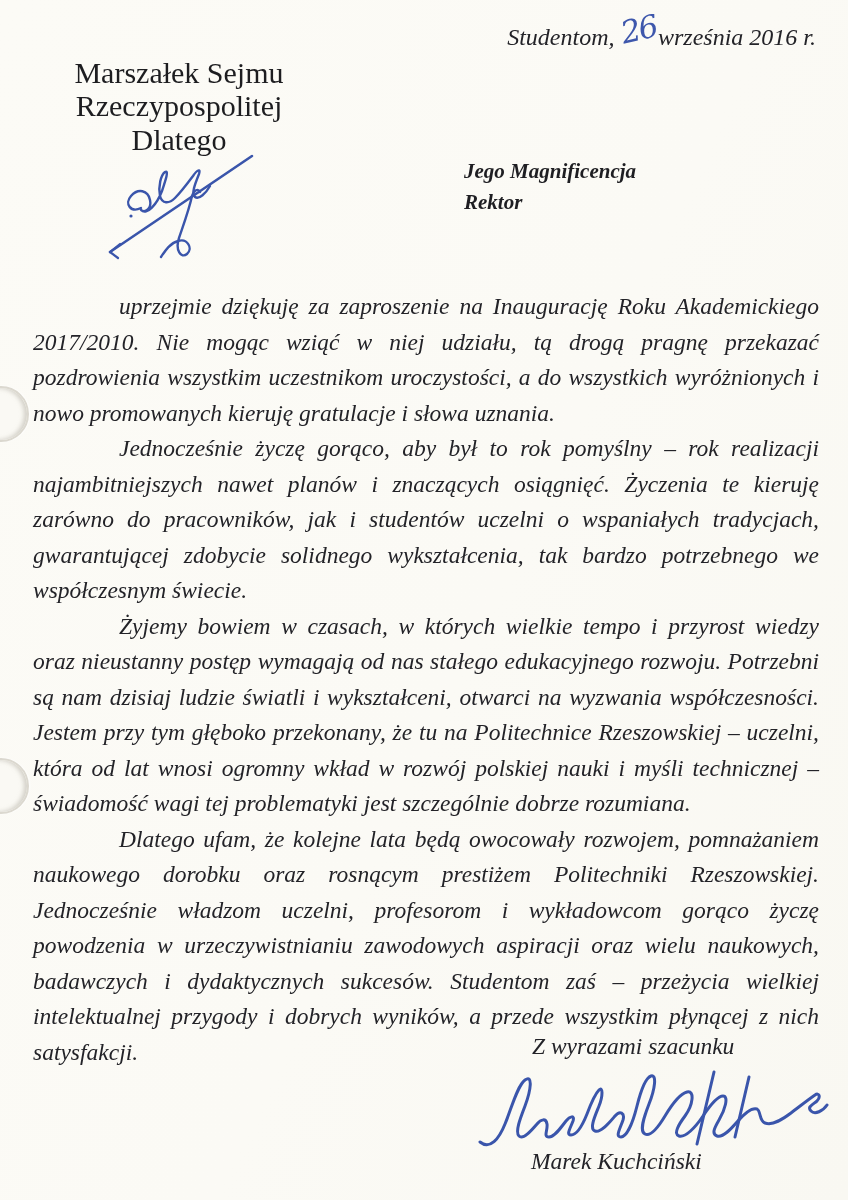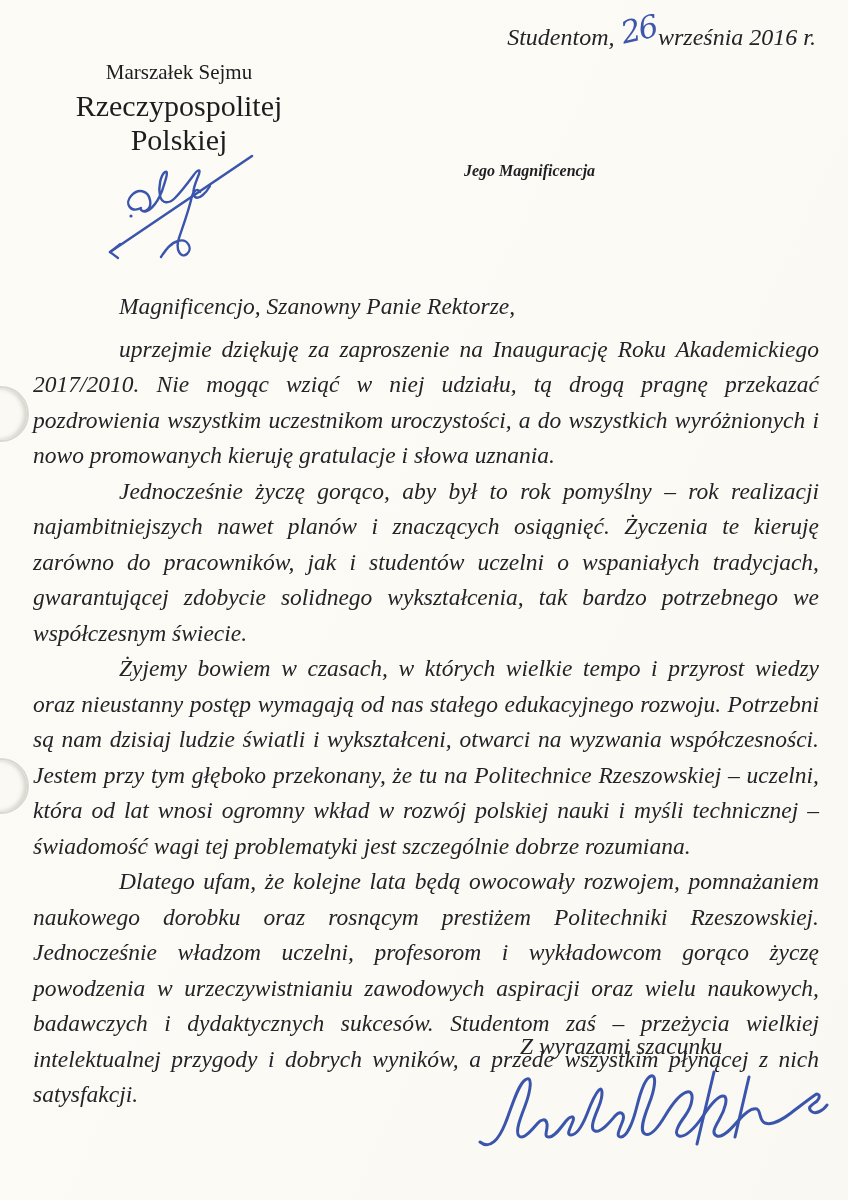--- a/index.html
+++ b/index.html
@@ -29,21 +29,21 @@
     transform:rotate(-13deg) translateY(-5px);
     margin:0 1px 0 7px;
     letter-spacing:-2px;
   }
 
   
   .letterhead{
     position:absolute;top:56px;left:26px;width:306px;
     text-align:center;color:#1d1d20;
   }
-  .letterhead .l1{font-size:21px;line-height:33px;}
+  .letterhead .l1{font-size:30px;line-height:33px;}
   .letterhead .l2{font-size:30px;line-height:34px;}
 
   
   .punch{
     position:absolute;left:-27px;width:52px;height:52px;
     border-radius:50%;
     border:2px solid #dbd8cf;
     box-shadow:inset -3px 0 4px rgba(180,176,165,.55), 1px 0 2px rgba(255,255,255,.9);
     background:#faf9f4;
   }
@@ -51,71 +51,71 @@
   .punch.p2{top:758px;}
 
   
   .ink{position:absolute;pointer-events:none;}
   .ink path, .ink line{fill:none;stroke:#3a55ab;stroke-linecap:round;stroke-linejoin:round;}
 
   
   .addressee{
     position:absolute;left:464px;top:156px;
     font-style:italic;font-weight:bold;
-    font-size:16px;line-height:30.5px;
+    font-size:21px;line-height:30.5px;
     color:#1e1e22;
   }
 
   
   .body{
     position:absolute;left:33px;top:289px;width:786px;
     font-style:italic;font-size:23.5px;line-height:35.5px;
     text-align:justify;
   }
   .salutation{margin:0 0 7px 0;text-indent:86px;text-align:left;white-space:nowrap;}
   .body p.para{margin:0;text-indent:86px;}
 
   
   .closing{
-    position:absolute;left:520px;top:1033px;
+    position:absolute;left:532px;top:1033px;
     font-style:italic;font-size:23.5px;
   }
   .signer{
     position:absolute;left:531px;top:1148px;
     font-style:italic;font-size:23.5px;
   }
 </style>
 </head>
 <body>
 
 <div class="page">
 
   <div class="date-line">
     <span>Studentom,</span><span class="hand-day">26</span><span>września 2016 r.</span>
   </div>
 
   <div class="letterhead">
     <div class="l1">Marszałek Sejmu</div>
-    <div class="l2">Rzeczypospolitej Polskiej</div>
+    <div class="l2">Rzeczypospolitej Dlatego</div>
   </div>
 
   <svg class="ink" style="left:95px;top:146px;" width="180" height="125" viewBox="0 0 180 125">
     <path d="M157 10 L15 106" stroke-width="2.6"></path>
     <path d="M15 106 L25 98 M15 106 L23 112" stroke-width="2.2"></path>
     <path d="M46 62 C 36 67, 29 58, 36 50 C 43 42, 53 44, 55 54 C 57 63, 50 67, 46 64 C 52 70, 62 58, 67 45 C 71 33, 74 24, 70 26 C 66 29, 63 40, 65 50 C 67 58, 74 58, 80 52 C 86 46, 92 38, 98 30 C 102 24, 106 22, 104 28 C 100 38, 96 48, 100 51 C 104 54, 111 47, 115 40" stroke-width="2.4"></path>
     <circle cx="36" cy="70" r="1.6" fill="#3a55ab" stroke="none"></circle>
     <path d="M97 50 C 99 44, 103 42, 105 46 M97 50 C 94 64, 88 80, 84 92 C 80 104, 86 113, 92 108 C 98 103, 93 92, 83 95 C 75 97, 70 105, 66 111" stroke-width="2.4"></path>
   </svg>
 
   <div class="addressee">
     <div>Jego Magnificencja</div>
+    <div>Rektor</div>
   </div>
 
   <div class="body">
-    <p class="salutation">Magnificencjo, Szanowny Panie Rektorze,</p>
     <p class="para">uprzejmie dziękuję za zaproszenie na Inaugurację Roku Akademickiego 2017/2010. Nie mogąc wziąć w niej udziału, tą drogą pragnę przekazać pozdrowienia wszystkim uczestnikom uroczystości, a do wszystkich wyróżnionych i nowo promowanych kieruję gratulacje i słowa uznania.</p>
     <p class="para">Jednocześnie życzę gorąco, aby był to rok pomyślny – rok realizacji najambitniejszych nawet planów i znaczących osiągnięć. Życzenia te kieruję zarówno do pracowników, jak i studentów uczelni o wspaniałych tradycjach, gwarantującej zdobycie solidnego wykształcenia, tak bardzo potrzebnego we współczesnym świecie.</p>
     <p class="para">Żyjemy bowiem w czasach, w których wielkie tempo i przyrost wiedzy oraz nieustanny postęp wymagają od nas stałego edukacyjnego rozwoju. Potrzebni są nam dzisiaj ludzie światli i wykształceni, otwarci na wyzwania współczesności. Jestem przy tym głęboko przekonany, że tu na Politechnice Rzeszowskiej – uczelni, która od lat wnosi ogromny wkład w rozwój polskiej nauki i myśli technicznej – świadomość wagi tej problematyki jest szczególnie dobrze rozumiana.</p>
     <p class="para">Dlatego ufam, że kolejne lata będą owocowały rozwojem, pomnażaniem naukowego dorobku oraz rosnącym prestiżem Politechniki Rzeszowskiej. Jednocześnie władzom uczelni, profesorom i wykładowcom gorąco życzę powodzenia w urzeczywistnianiu zawodowych aspiracji oraz wielu naukowych, badawczych i dydaktycznych sukcesów. Studentom zaś – przeżycia wielkiej intelektualnej przygody i dobrych wyników, a przede wszystkim płynącej z nich satysfakcji.</p>
   </div>
 
   <div class="closing">Z wyrazami szacunku</div>
 
   <svg class="ink" style="left:468px;top:1066px;" width="365" height="100" viewBox="0 0 365 100">
     <path stroke-width="3" d="M12 76
@@ -153,17 +153,18 @@
          C 293 45, 291 55, 297 57
          C 305 60, 315 53, 323 47
          C 331 41, 341 33, 347 29
          C 351 26, 353 31, 349 35
          C 344 39, 339 41, 343 45
          C 347 49, 355 45, 359 39"></path>
     <path stroke-width="3" d="M246 6 L 229 78"></path>
     <path stroke-width="3" d="M281 11 L 267 71"></path>
   </svg>
 
+  <div class="signer">Marek Kuchciński</div>
 
   <div class="punch p1"></div>
   <div class="punch p2"></div>
 
 </div>
 
 </body></html>

